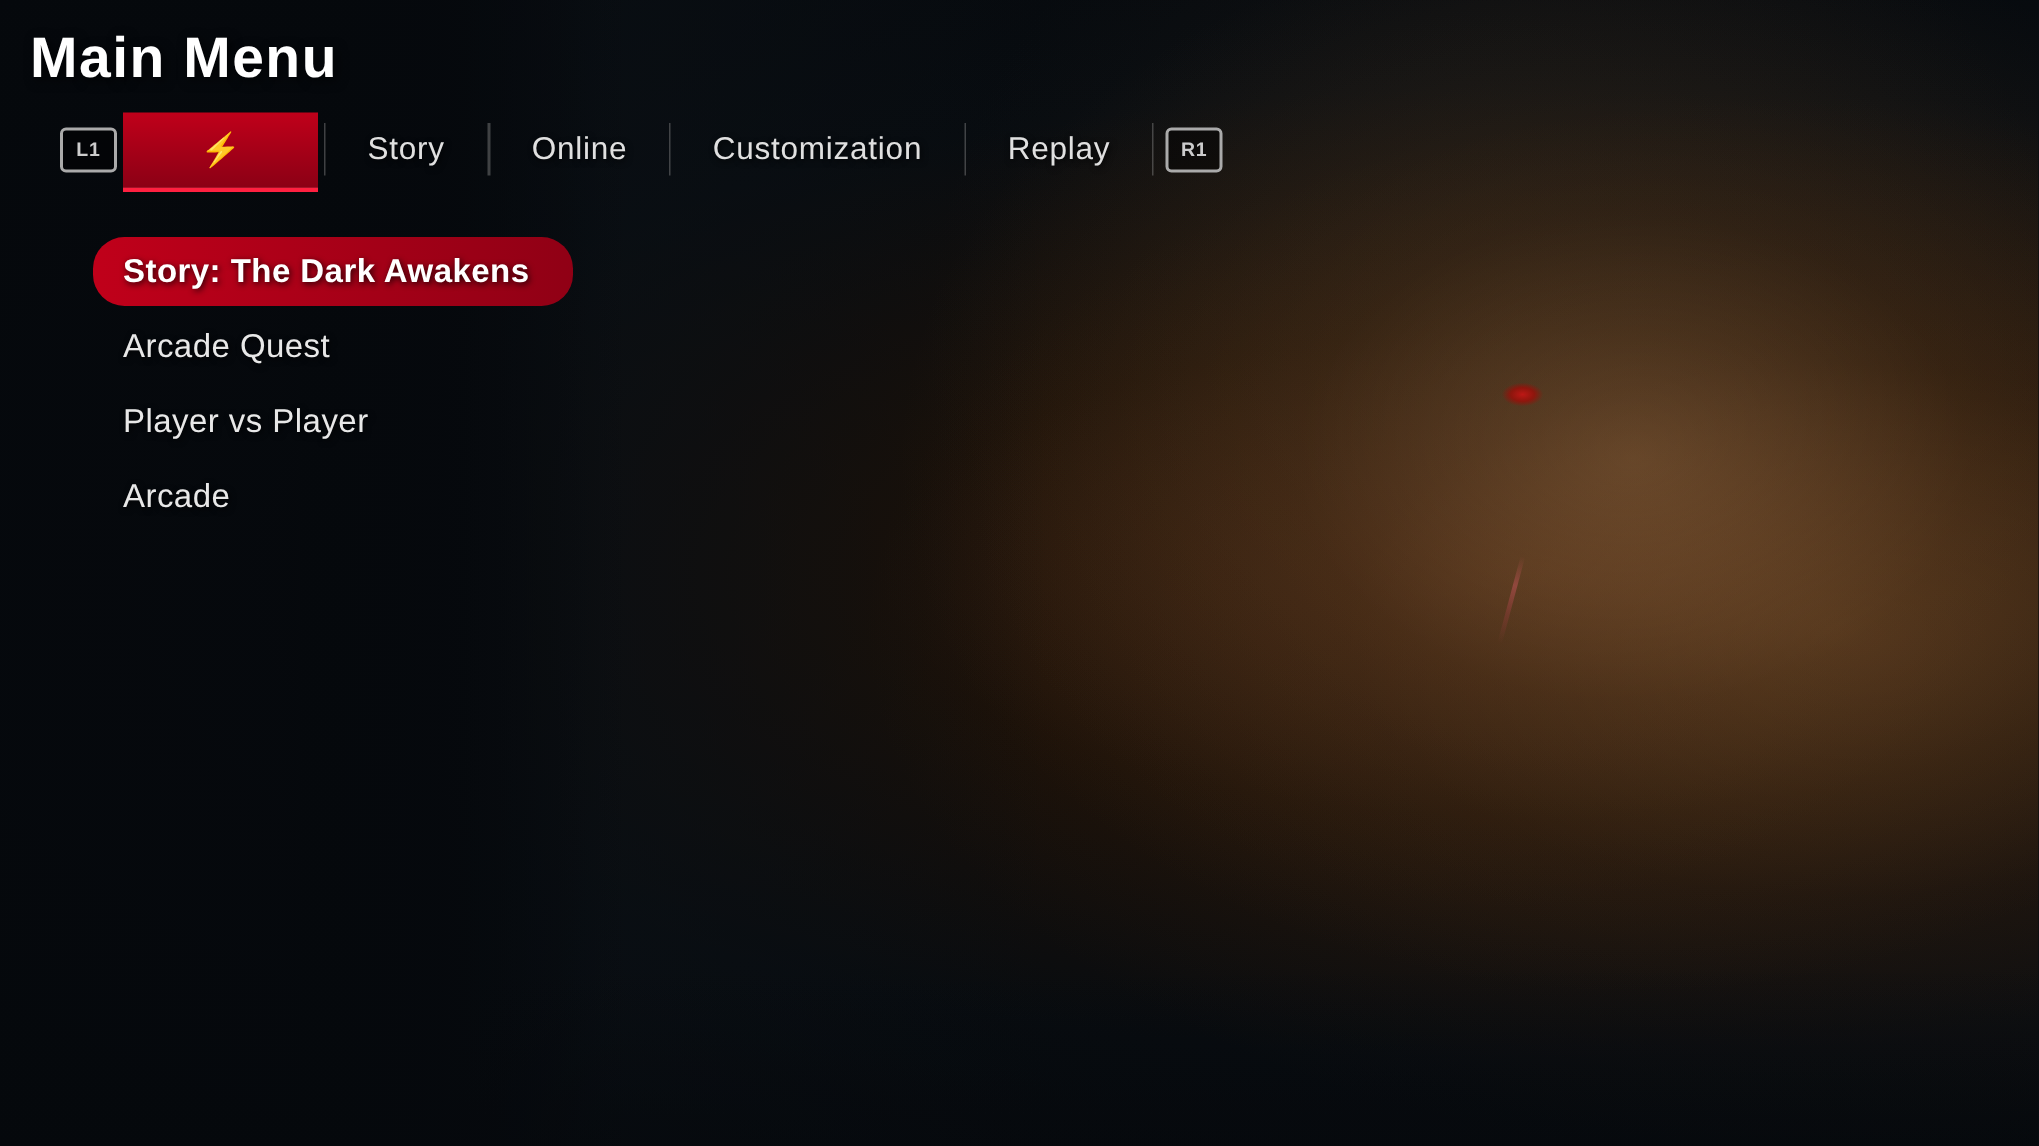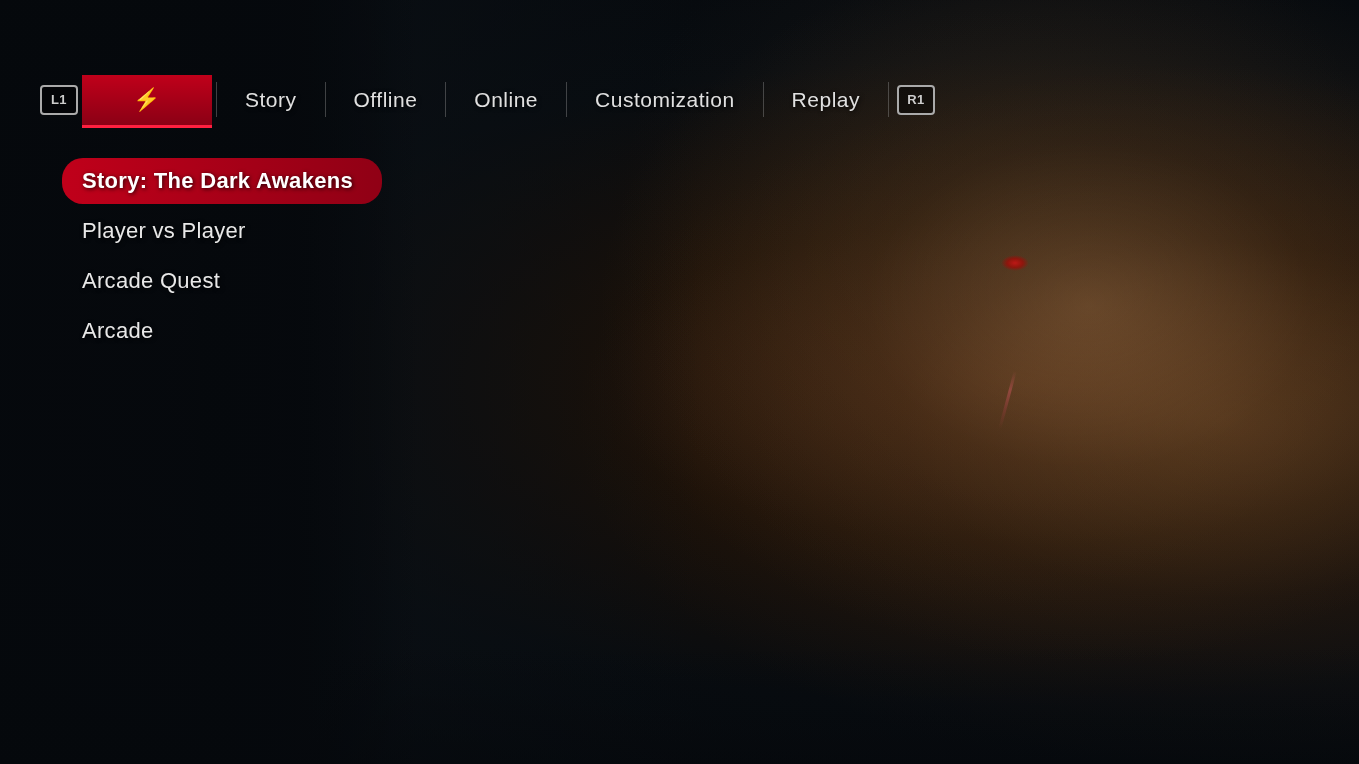--- a/index.html
+++ b/index.html
@@ -241,36 +241,36 @@
 <div class="face-shadow"></div>
 <div class="left-overlay"></div>
 
 <div class="eye-glow"></div>
 
 <div class="scar"></div>
 <div class="bottom-fade"></div>
 
 <div class="ui-layer">
 
+  <h1 class="main-title">Main Menu</h1>
 
   <div class="nav-bar">
 
     <div class="nav-button-badge">L1</div>
 
     <div class="nav-active-tab">
       <span class="lightning">⚡</span>
     </div>
 
     <div class="nav-divider"></div>
 
     <div class="nav-item">Story</div>
 
     <div class="nav-divider"></div>
 
-    <div class="nav-item">Offline</div>
 
     <div class="nav-divider"></div>
 
     <div class="nav-item">Online</div>
 
     <div class="nav-divider"></div>
 
     <div class="nav-item">Customization</div>
 
     <div class="nav-divider"></div>
@@ -280,22 +280,22 @@
     <div class="nav-divider"></div>
 
     <div class="nav-button-badge" style="margin-left: 8px;">R1</div>
 
   </div>
 
   <div class="menu-list">
 
     <div class="menu-item active">Story: The Dark Awakens</div>
 
+    <div class="menu-item">Arcade Quest</div>
+
     <div class="menu-item">Player vs Player</div>
 
-    <div class="menu-item">Arcade Quest</div>
-
 
     <div class="menu-item">Arcade</div>
 
   </div>
 
 </div>
 
 </body></html>

